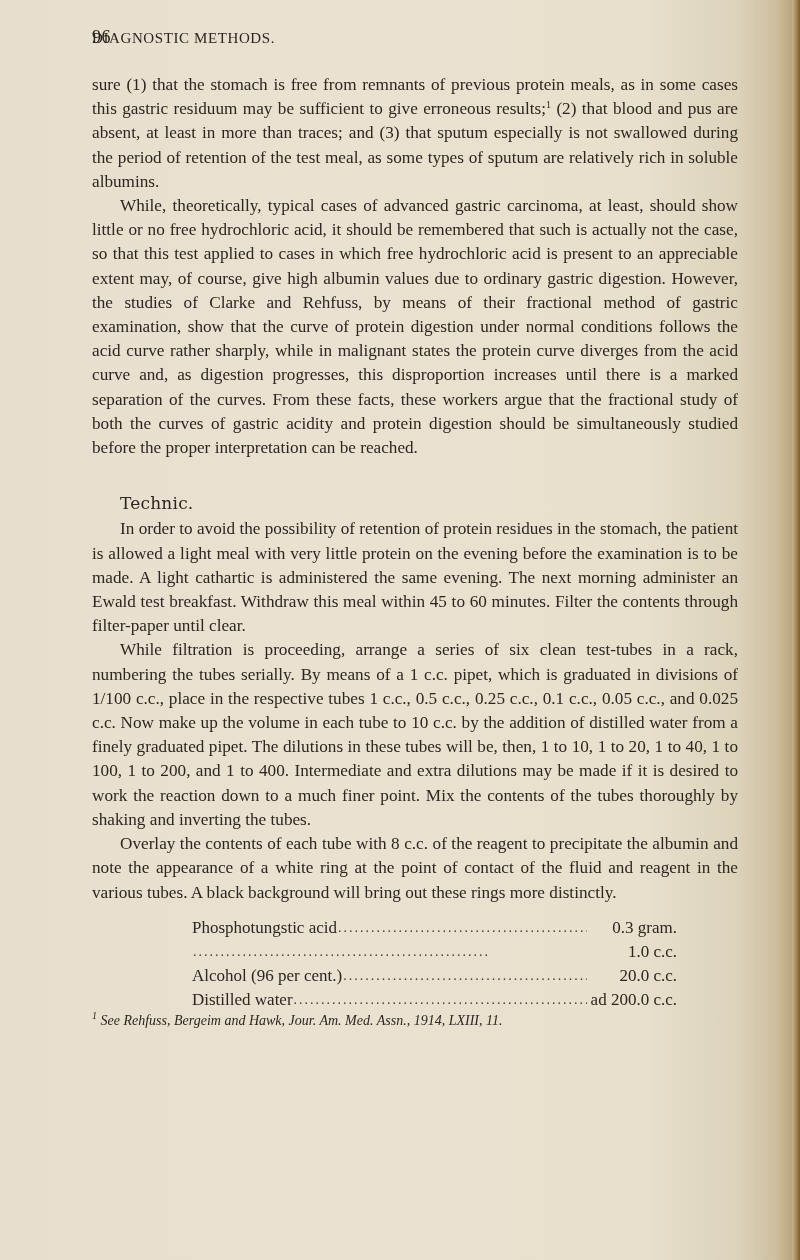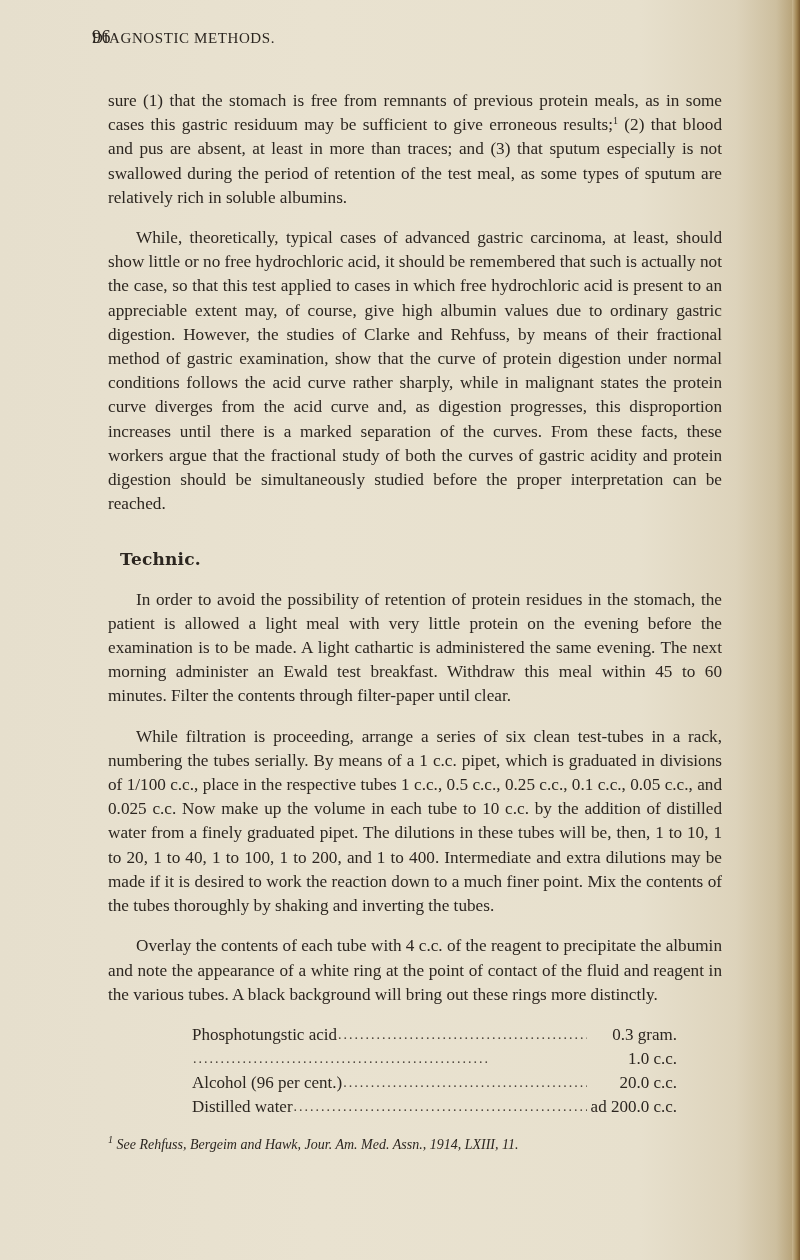--- a/index.html
+++ b/index.html
@@ -11,23 +11,23 @@
   }
   .page { position: absolute; left: 0; top: 0; width: 800px; height: 1260px; }
   .spine {
     position: absolute; right: 0; top: 0; width: 8px; height: 1260px;
     background: linear-gradient(90deg, #c8b690, #a08452 60%, #7a5a2e);
   }
   .header { position: absolute; top: 27px; left: 92px; width: 626px; height: 30px; }
   .page-num { position: absolute; left: 0; top: 0; font-size: 18px; letter-spacing: 0.5px; }
   .running-head { position: absolute; left: 0; right: 0; top: 3px; text-align: left; font-size: 15px; letter-spacing: 0.6px; }
   .body-text { position: absolute; left: 92px; top: 73px; width: 646px; font-size: 17.2px; line-height: 24.2px; text-align: justify; }
-  .body-text p { margin: 16px; }
+  .body-text p { margin: 0; }
   .indent { text-indent: 28px; }
-  .heading { font-family: "DejaVu Serif", serif; font-weight: bold; font-size: 17px; margin: 31px 0 2px 28px !important; letter-spacing: 0.2px; }
+  .heading { font-family: "DejaVu Serif", serif; font-weight: normal; font-size: 17px; margin: 31px 0 2px 28px !important; letter-spacing: 0.2px; }
   .recipe { margin: 11px 0 0 100px; width: 485px; font-size: 17px; }
   .recipe-row { display: flex; align-items: center; height: 24.2px; }
   .recipe-name { white-space: nowrap; }
   .recipe-dots { flex: 1; overflow: hidden; white-space: nowrap; font-size: 14px; letter-spacing: 2px; color: #4a4238; padding-left: 1px; }
   .recipe-qty { white-space: nowrap; text-align: right; min-width: 90px; }
   .footnote { margin: 8px 0 0 36px; font-size: 14px; line-height: 18px; font-style: italic; }
   sup { font-size: 10px; vertical-align: 6px; line-height: 0; }
 </style>
 </head>
 <body>
@@ -40,21 +40,21 @@
     <div class="running-head">DIAGNOSTIC METHODS.</div>
   </div>
 
   <div class="body-text">
     <p><span>sure (1) that the stomach is free from remnants of previous protein meals, as in some cases this gastric residuum may be sufficient to give erroneous results;</span><sup>1</sup><span> (2) that blood and pus are absent, at least in more than traces; and (3) that sputum especially is not swallowed during the period of retention of the test meal, as some types of sputum are relatively rich in soluble albumins.</span></p>
     <p class="indent">While, theoretically, typical cases of advanced gastric carcinoma, at least, should show little or no free hydrochloric acid, it should be remembered that such is actually not the case, so that this test applied to cases in which free hydrochloric acid is present to an appreciable extent may, of course, give high albumin values due to ordinary gastric digestion.  However, the studies of Clarke and Rehfuss, by means of their fractional method of gastric examination, show that the curve of protein digestion under normal conditions follows the acid curve rather sharply, while in malignant states the protein curve diverges from the acid curve and, as digestion progresses, this disproportion increases until there is a marked separation of the curves.  From these facts, these workers argue that the fractional study of both the curves of gastric acidity and protein digestion should be simultaneously studied before the proper interpretation can be reached.</p>
 
     <p class="heading">Technic.</p>
     <p class="indent">In order to avoid the possibility of retention of protein residues in the stomach, the patient is allowed a light meal with very little protein on the evening before the examination is to be made.  A light cathartic is administered the same evening.  The next morning administer an Ewald test breakfast.  Withdraw this meal within 45 to 60 minutes.  Filter the contents through filter-paper until clear.</p>
     <p class="indent">While filtration is proceeding, arrange a series of six clean test-tubes in a rack, numbering the tubes serially.  By means of a 1 c.c. pipet, which is graduated in divisions of 1/100 c.c., place in the respective tubes 1 c.c., 0.5 c.c., 0.25 c.c., 0.1 c.c., 0.05 c.c., and 0.025 c.c.  Now make up the volume in each tube to 10 c.c. by the addition of distilled water from a finely graduated pipet.  The dilutions in these tubes will be, then, 1 to 10, 1 to 20, 1 to 40, 1 to 100, 1 to 200, and 1 to 400.  Intermediate and extra dilutions may be made if it is desired to work the reaction down to a much finer point.  Mix the contents of the tubes thoroughly by shaking and inverting the tubes.</p>
-    <p class="indent">Overlay the contents of each tube with 4 c.c. of the reagent to precipitate the albumin and note the appearance of a white ring at the point of contact of the fluid and reagent in the various tubes.  A black background will bring out these rings more distinctly.</p>
+    <p class="indent">Overlay the contents of each tube with 8 c.c. of the reagent to precipitate the albumin and note the appearance of a white ring at the point of contact of the fluid and reagent in the various tubes.  A black background will bring out these rings more distinctly.</p>
 
     <div class="recipe">
       <div class="recipe-row">
         <span class="recipe-name">Phosphotungstic acid</span>
         <span class="recipe-dots">......................................................</span>
         <span class="recipe-qty">0.3 gram.</span>
       </div>
       <div class="recipe-row">
         <span class="recipe-dots">......................................................</span>
         <span class="recipe-qty">1.0 c.c.</span>

